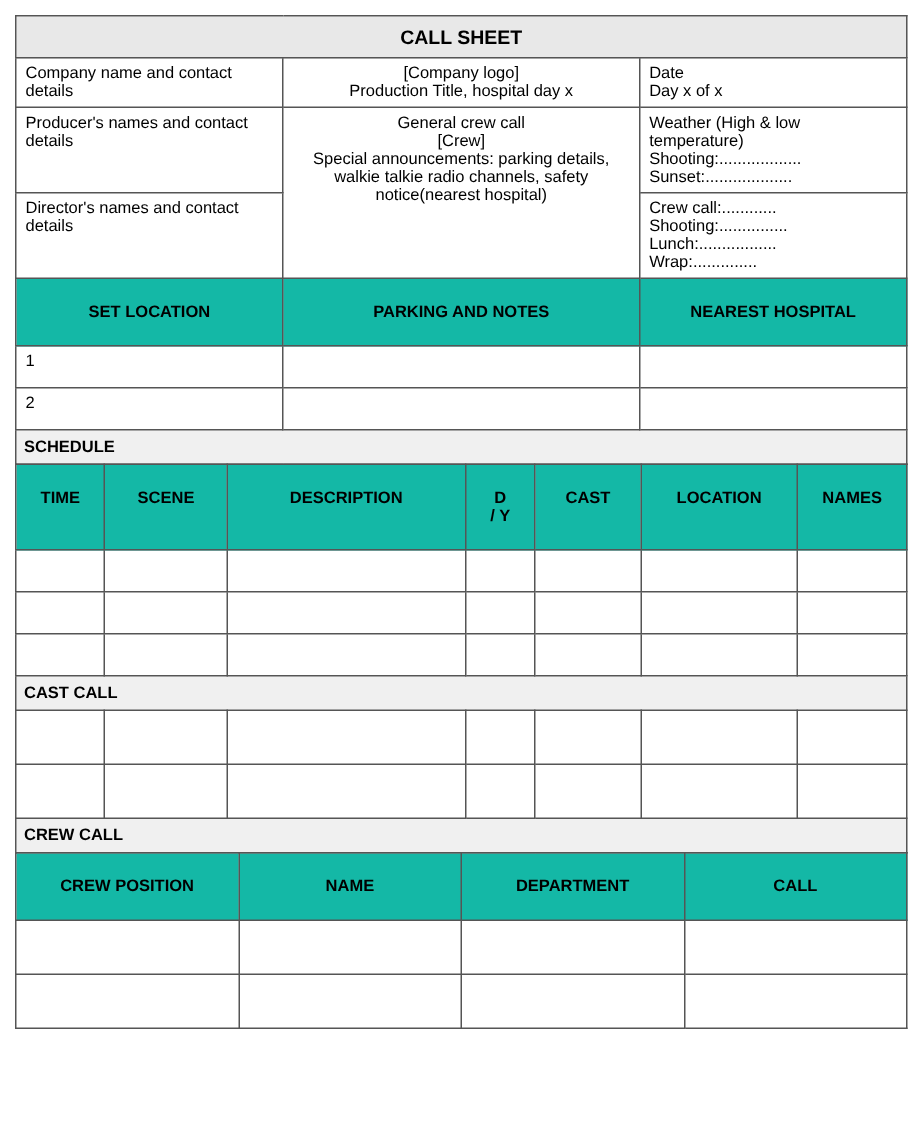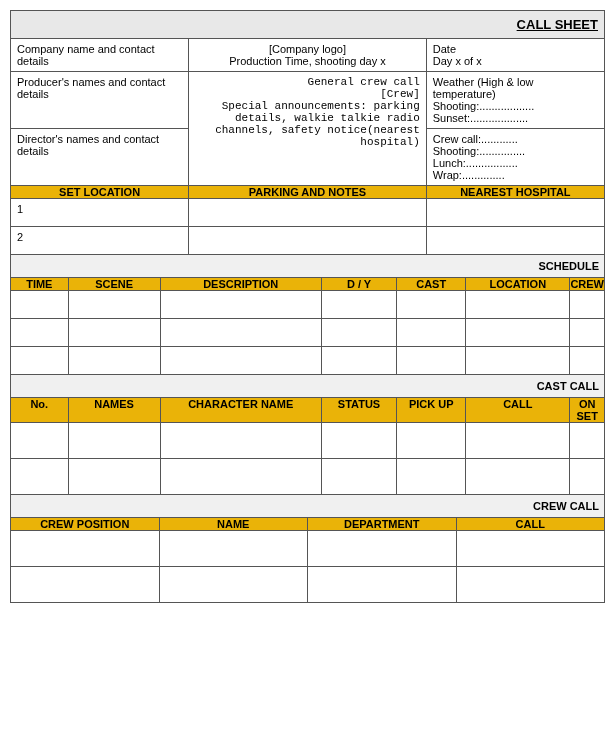--- a/index.html
+++ b/index.html
@@ -14,38 +14,37 @@
       border: 1px solid #555;
       width: 100%;
       border-collapse: collapse;
     }
     .call-sheet td, .call-sheet th {
       border: 1px solid #555;
       padding: 4px 6px;
       vertical-align: top;
     }
     .header-row td {
-      text-align: right;
+      text-align: center;
       font-weight: bold;
       background: #e8e8e8;
       font-size: 13px;
       padding: 6px;
-      text-decoration: underline;
     }
     .section-header td {
-      text-align: right;
+      text-align: left;
       font-weight: bold;
       background: #f0f0f0;
       padding: 5px;
     }
     .col-header td, .col-header th {
       text-align: center;
       font-weight: bold;
-      background: #eab308;
-      padding: 0;
+      background: #14b8a6;
+      padding: 16px;
     }
     .empty-row td {
       height: 28px;
     }
     .empty-row-tall td {
       height: 36px;
     }
   </style>
 </head>
 <body>
@@ -54,31 +53,31 @@
 
   <tbody>
       <tr class="header-row">
     <td colspan="3">CALL SHEET</td>
   </tr>
 
   <tr>
     <td style="width:30%">Company name and contact details</td>
     <td style="width:40%; text-align:center;margin-top:26px;">
       <span>[Company logo]</span><br>
-      <span>Production Time, shooting day x</span>
+      <span>Production Title, hospital day x</span>
     </td>
     <td style="width:30%">
       <span>Date</span><br>
       <span>Day x of x</span>
     </td>
   </tr>
 
   <tr>
     <td>Producer's names and contact details</td>
-    <td rowspan="2" style="text-align:right;font-family:Liberation Mono, monospace;">
+    <td rowspan="2" style="text-align:center;">
       <span>General crew call</span><br>
       <span>[Crew]</span><br>
       <span>Special announcements: parking details, walkie talkie radio channels, safety notice(nearest hospital)</span>
     </td>
     <td>
       <span>Weather (High &amp; low temperature)</span><br>
       <span>Shooting:..................</span><br>
       <span>Sunset:...................</span>
     </td>
   </tr>
@@ -123,21 +122,21 @@
 
 <table class="call-sheet" style="margin-top:-1px;border-radius:20px;">
   <tbody>
       <tr class="col-header">
     <td style="width:10%">TIME</td>
     <td style="width:14%">SCENE</td>
     <td style="width:28%">DESCRIPTION</td>
     <td style="width:8%">D / Y</td>
     <td style="width:12%">CAST</td>
     <td style="width:18%">LOCATION</td>
-    <td style="width:10%">CREW</td>
+    <td style="width:10%">NAMES</td>
   </tr>
   <tr class="empty-row">
     <td></td>
     <td></td>
     <td></td>
     <td></td>
     <td></td>
     <td></td>
     <td></td>
   </tr>
@@ -157,29 +156,20 @@
     <td></td>
     <td></td>
     <td></td>
     <td></td>
   </tr>
 
   <tr class="section-header">
     <td colspan="7">CAST CALL</td>
   </tr>
 
-  <tr class="col-header">
-    <td style="width:7%">No.</td>
-    <td style="width:16%">NAMES</td>
-    <td style="width:24%">CHARACTER NAME</td>
-    <td style="width:13%">STATUS</td>
-    <td style="width:12%">PICK UP</td>
-    <td style="width:15%">CALL</td>
-    <td style="width:13%">ON SET</td>
-  </tr>
   <tr class="empty-row-tall">
     <td></td>
     <td></td>
     <td></td>
     <td></td>
     <td></td>
     <td></td>
     <td></td>
   </tr>
   <tr class="empty-row-tall">

